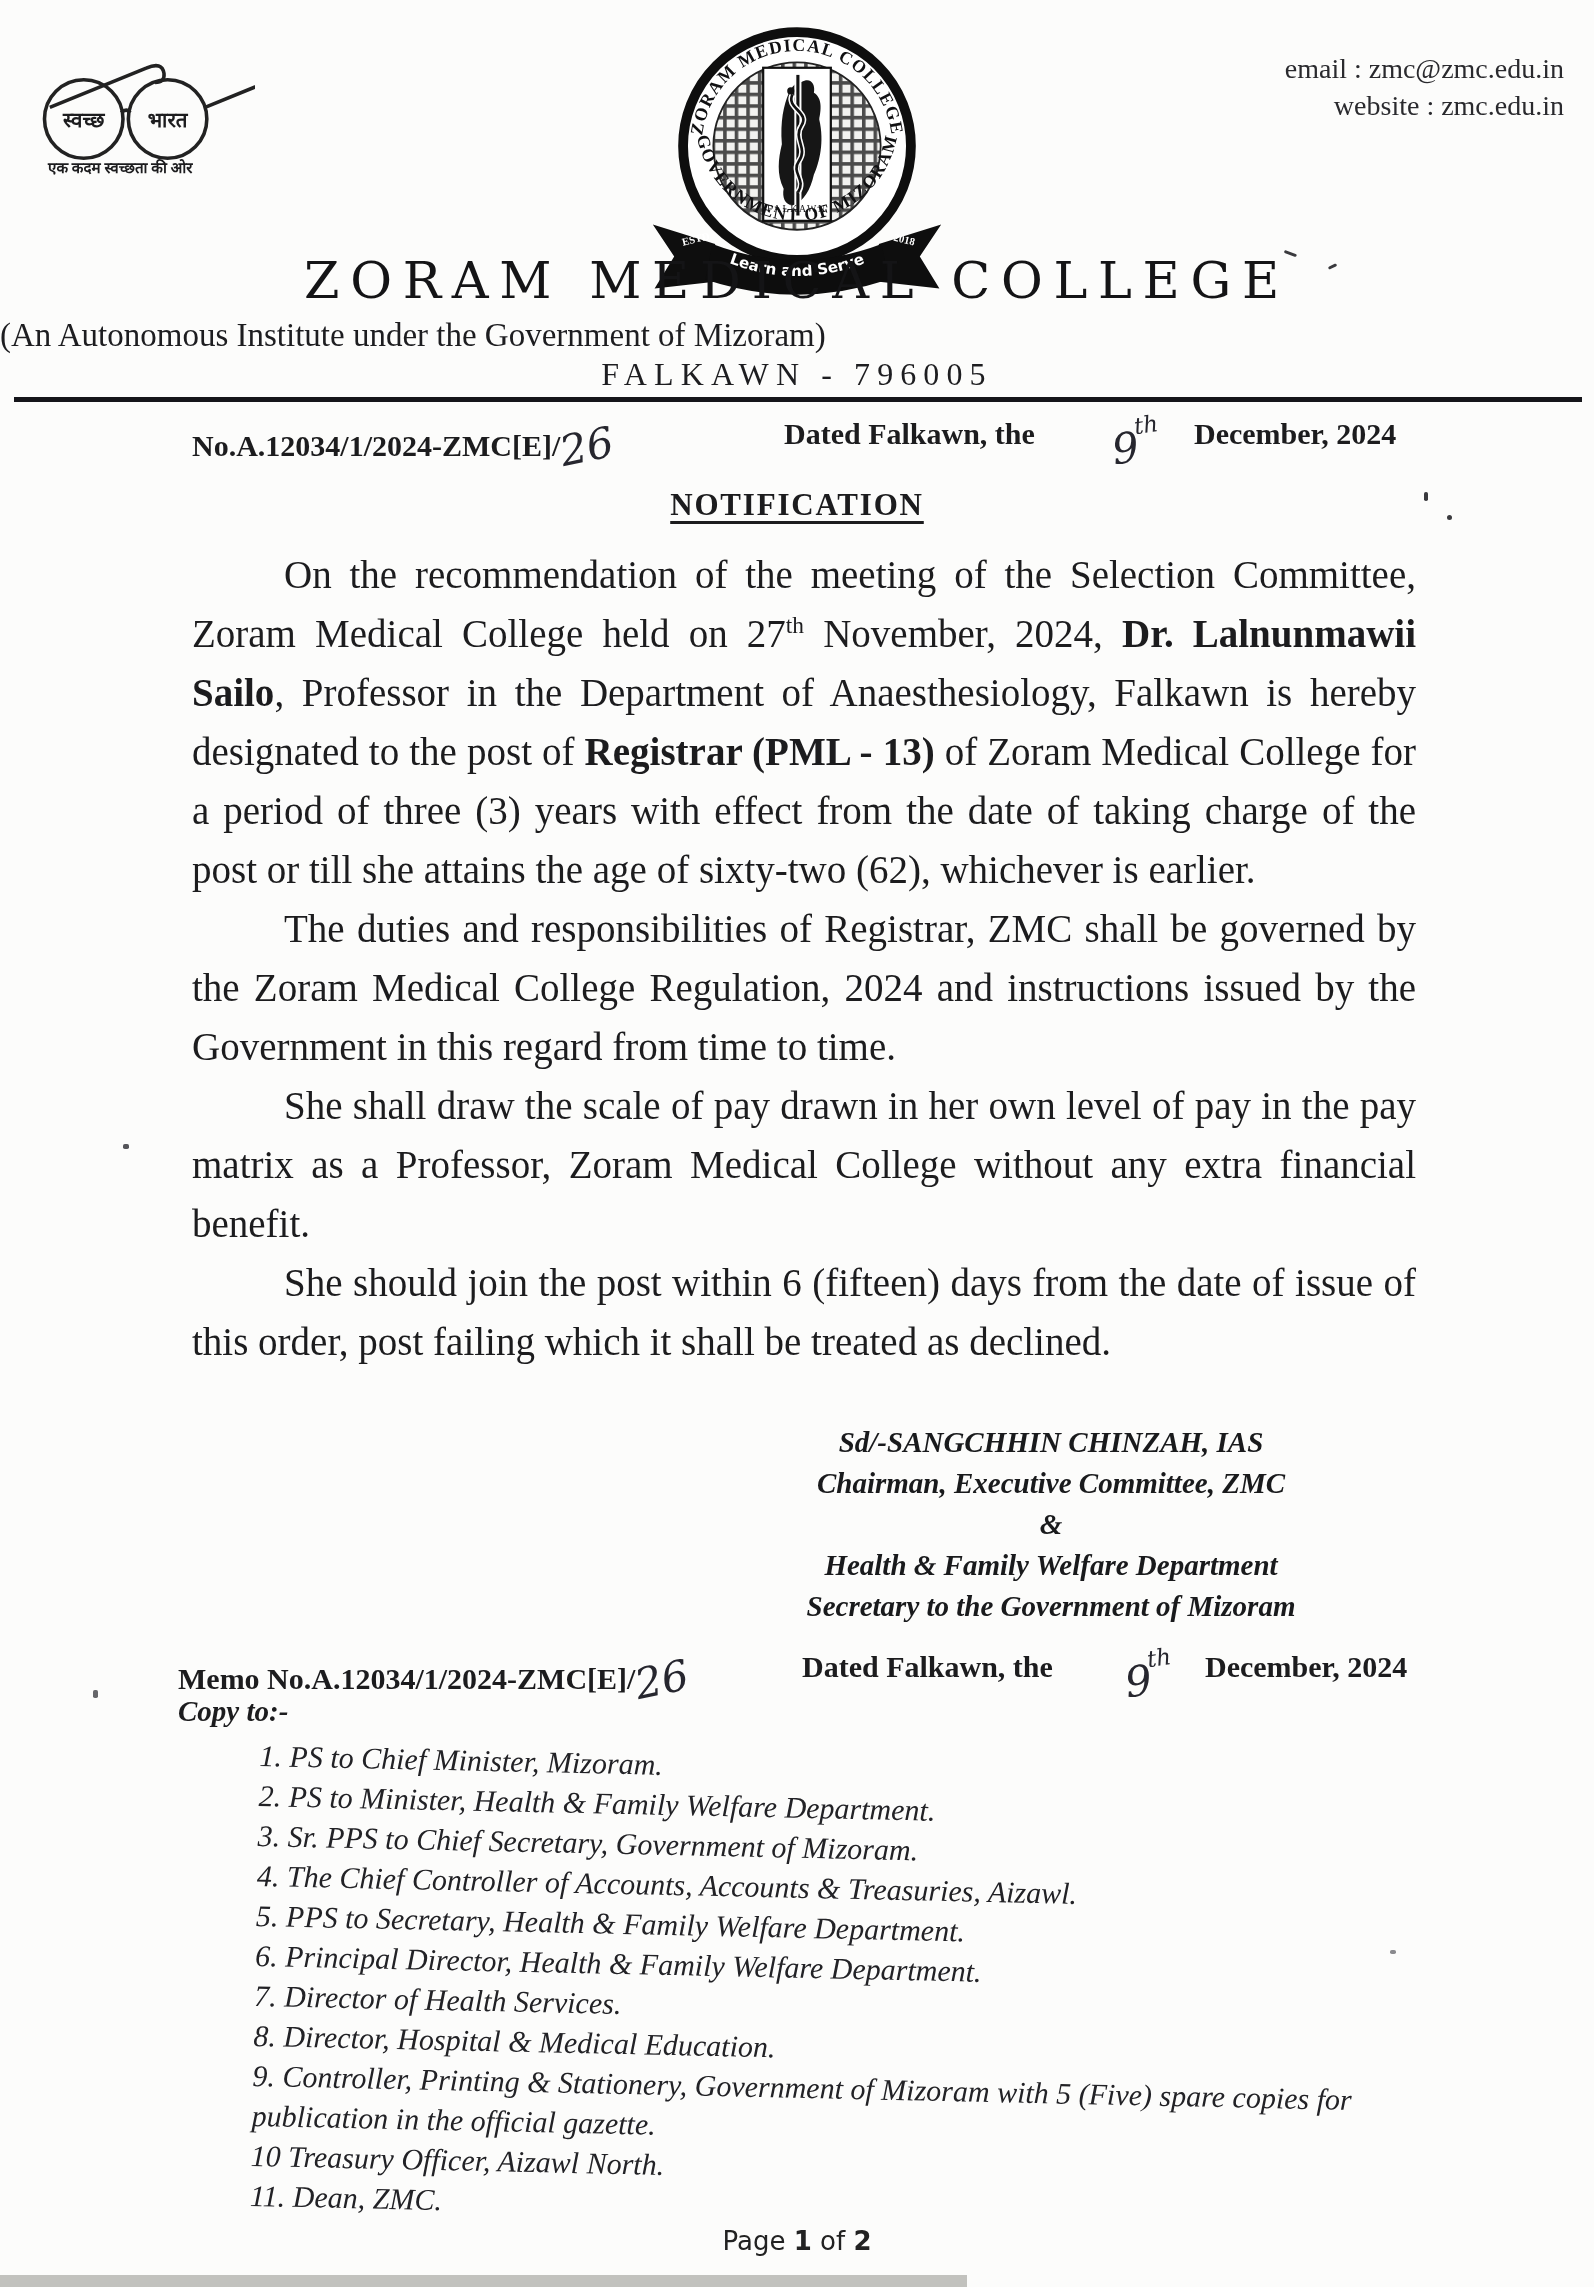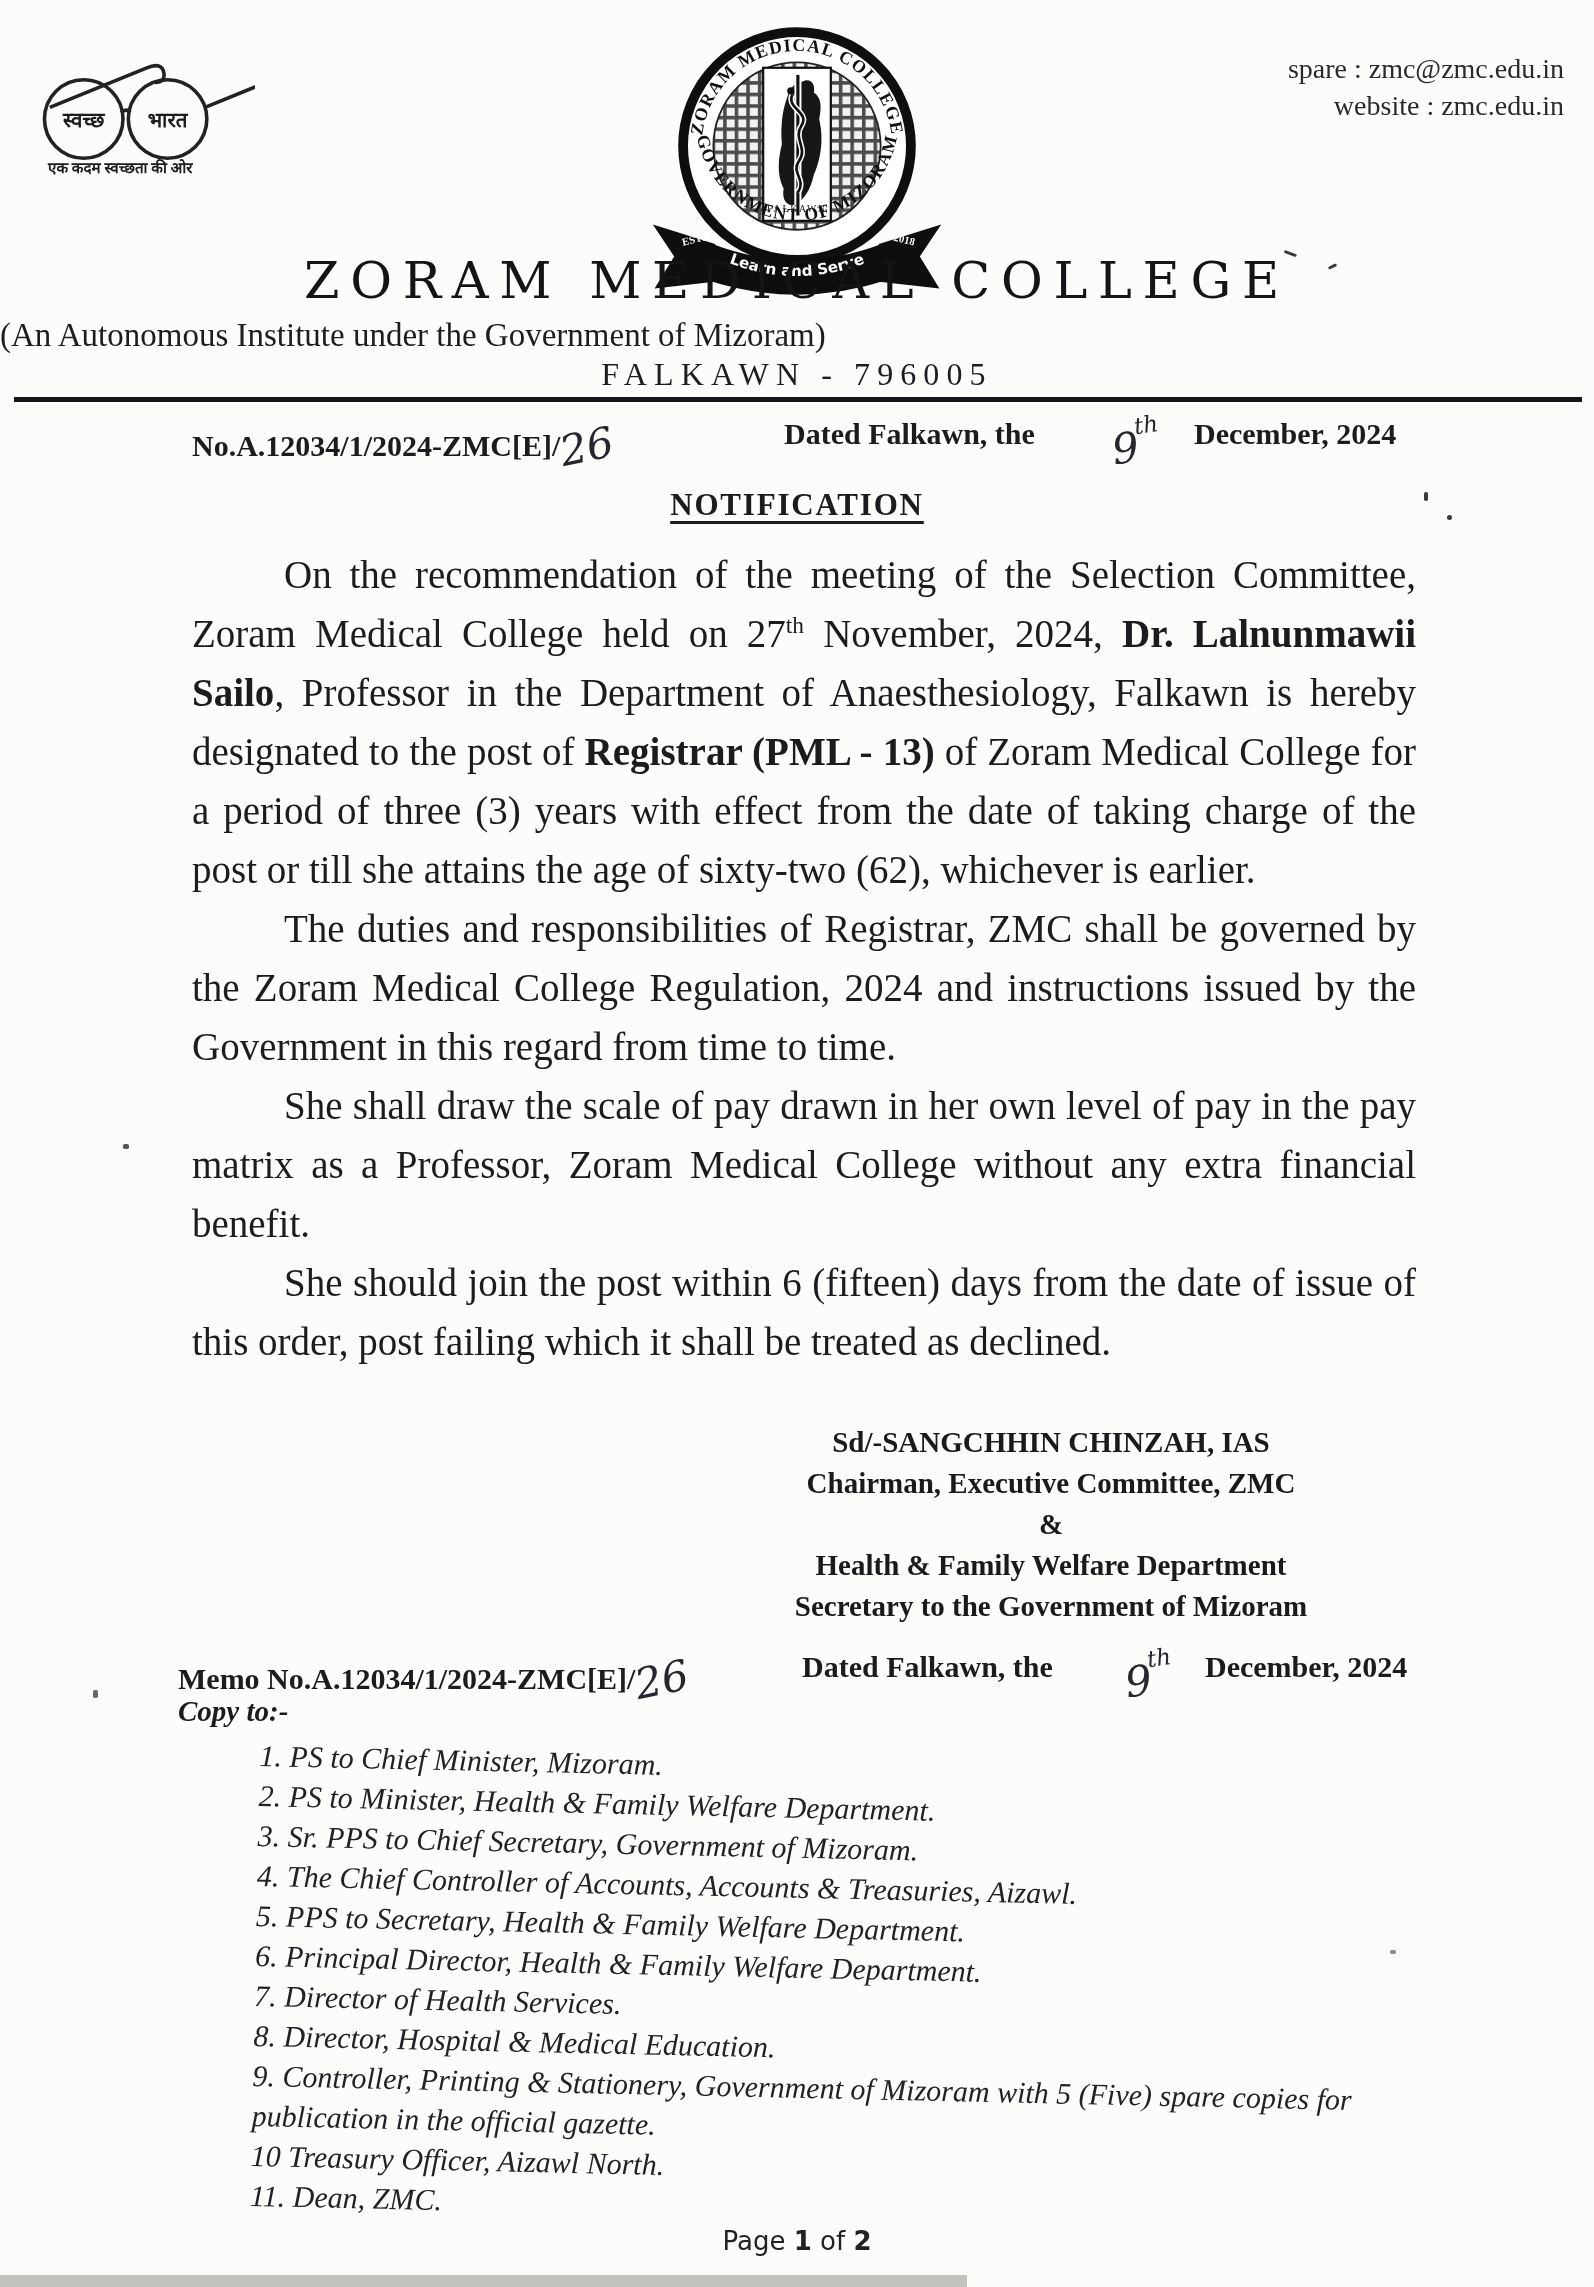--- a/index.html
+++ b/index.html
@@ -20,21 +20,21 @@
         color:#26262e;font-size:42px;transform:rotate(-12deg);position:relative;top:5.3px;}
   .hand sup{font-size:23px;position:relative;top:-12.5px;left:-1.8px;}
   
   .noti-head{top:487px;left:0;width:100%;text-align:center;font-weight:bold;font-size:31px;
         letter-spacing:1.8px;text-decoration:underline;text-underline-offset:6.2px;text-decoration-thickness:2.7px;}
   .body-block{top:545px;left:192px;width:1224px;font-size:39px;line-height:59px;text-align:justify;}
   .body-block p{margin:0;text-indent:92px;}
   .body-block b{font-weight:bold;}
   sup.small{font-size:60%;vertical-align:super;line-height:0;}
   
-  .sig{top:1422px;left:757px;width:588px;text-align:center;font-weight:bold;font-size:29px;line-height:41px;color:#191a1c;}
+  .sig{top:1422px;left:757px;width:588px;text-align:center;font-weight:bold;font-size:29px;line-height:41px;color:#191a1c;font-style:italic;}
   
   .memo-row{top:1650px;}
   .copy-label{top:1695px;left:178px;font-weight:bold;font-style:italic;font-size:29px;}
   .copy-list{top:1736px;left:260px;width:1150px;font-style:italic;font-size:30px;line-height:40px;
         color:#222226;transform:rotate(1.25deg);transform-origin:0 0;}
   
   .footer{top:2226px;left:0;width:100%;text-align:center;font-family:"DejaVu Sans",sans-serif;font-size:26px;color:#222;}
   .footer b{font-weight:bold;}
   .btm-bar{top:2275px;left:0;width:967px;height:12.5px;background:#c2c2be;}
   
@@ -95,21 +95,21 @@
     <path d="M 105,248 Q 200,284 295,248 L 303,288 Q 200,322 97,288 Z" fill="#0d0d0d"></path>
     <text font-size="17" font-weight="bold" fill="#ffffff" font-family="DejaVu Sans, sans-serif">
       <textPath href="#mottoPath" startOffset="50%" text-anchor="middle">Learn and Serve</textPath>
     </text>
     <text x="72" y="250" font-size="12" font-weight="bold" fill="#ffffff" transform="rotate(-14 72 250)">ESTD</text>
     <text x="308" y="244" font-size="12" font-weight="bold" fill="#ffffff" transform="rotate(14 308 244)">2018</text>
   </svg>
 </div>
 
 <div class="abs contact">
-  <div>spare : zmc@zmc.edu.in</div>
+  <div>email : zmc@zmc.edu.in</div>
   <div>website : zmc.edu.in</div>
 </div>
 
 <div class="abs college-title">ZORAM MEDICAL COLLEGE</div>
 <div class="abs college-sub">(An Autonomous Institute under the Government of Mizoram)</div>
 <div class="abs college-addr">FALKAWN - 796005</div>
 <div class="abs rule"></div>
 
 <div class="abs refrow" style="top:417px;">
   <span class="seg" style="left:192px;"><span>No.A.12034/1/2024-ZMC[E]/</span><span class="hand">26</span></span>

